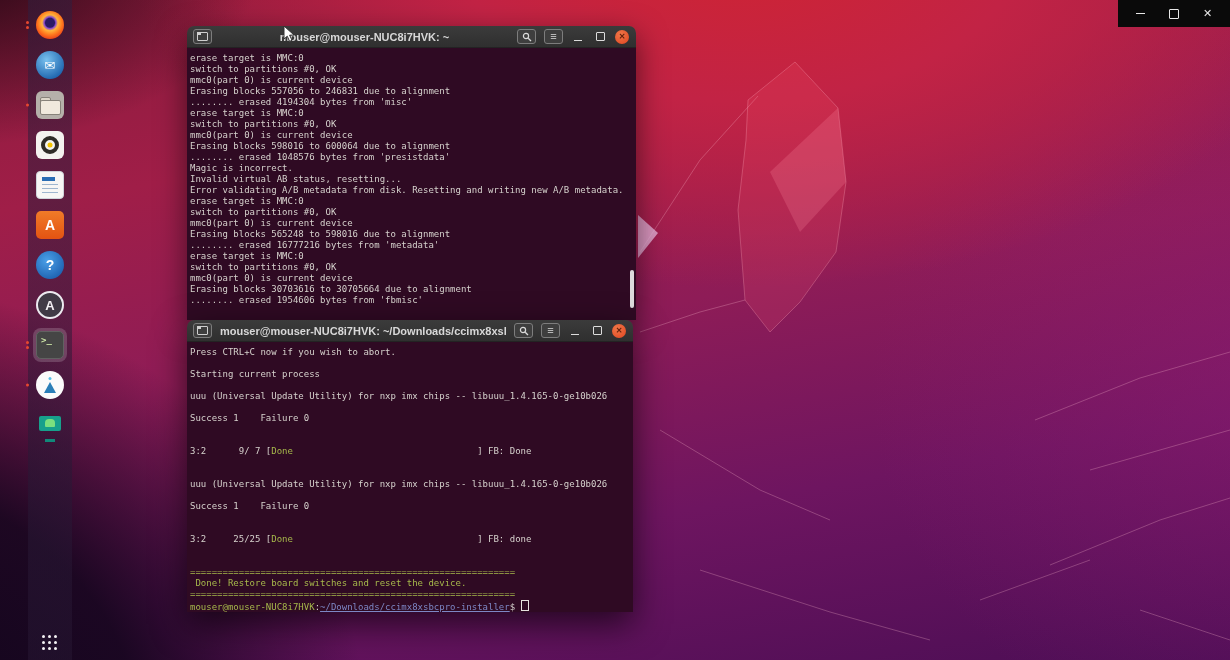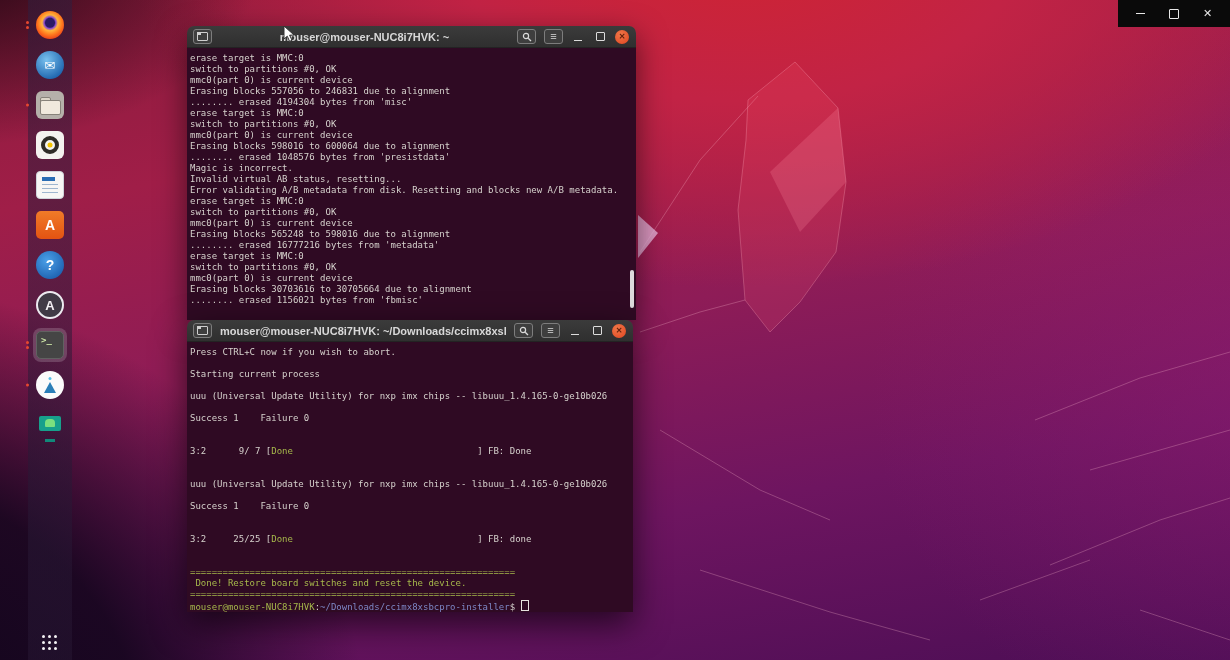--- a/index.html
+++ b/index.html
@@ -79,21 +79,21 @@
   .tb-min i{width:8px;border-top:1.5px solid #dcdcdc;margin-bottom:3px;}
   .tb-max{width:14px;height:14px;display:flex;align-items:center;justify-content:center;flex:0 0 auto;}
   .tb-max i{width:7px;height:7px;border:1.2px solid #dcdcdc;border-radius:1px;}
   .tb-close{width:14px;height:14px;border-radius:50%;background:radial-gradient(circle at 38% 32%,#f07748,#e4512a 75%);
     display:flex;align-items:center;justify-content:center;color:#64200c;font-size:8px;font-weight:bold;flex:0 0 auto;}
   .term-body{position:absolute;top:22px;left:0;right:0;bottom:0;background:#2f0a23;overflow:hidden;
     padding:5px 0 0 3px;box-sizing:border-box;}
   .tline{height:11px;line-height:11px;white-space:pre;font:9px "DejaVu Sans Mono",monospace;}
   .c-fg{color:#d6d2cd;}
   .c-green{color:#a6b84b;}
-  .c-blue{color:#7d87c5;}
+  .c-blue{color:#7d87c5;text-decoration:underline;}
   .t-cursor{display:inline-block;width:6px;height:9px;border:1px solid #e6e2de;vertical-align:-1px;}
   .scroll-thumb{position:absolute;right:2px;top:244px;width:4px;height:38px;background:#ededed;border-radius:2px;opacity:0.92;}
 
   
   .cursor-arrow{position:absolute;left:283px;top:25px;z-index:50;}
 </style>
 </head>
 <body>
 
 <div class="wallpaper">
@@ -236,31 +236,31 @@
       <div class="tline"><span class="c-fg">mmc0(part 0) is current device</span></div>
       <div class="tline"><span class="c-fg">Erasing blocks 557056 to 246831 due to alignment</span></div>
       <div class="tline"><span class="c-fg">........ erased 4194304 bytes from 'misc'</span></div>
       <div class="tline"><span class="c-fg">erase target is MMC:0</span></div>
       <div class="tline"><span class="c-fg">switch to partitions #0, OK</span></div>
       <div class="tline"><span class="c-fg">mmc0(part 0) is current device</span></div>
       <div class="tline"><span class="c-fg">Erasing blocks 598016 to 600064 due to alignment</span></div>
       <div class="tline"><span class="c-fg">........ erased 1048576 bytes from 'presistdata'</span></div>
       <div class="tline"><span class="c-fg">Magic is incorrect.</span></div>
       <div class="tline"><span class="c-fg">Invalid virtual AB status, resetting...</span></div>
-      <div class="tline"><span class="c-fg">Error validating A/B metadata from disk. Resetting and blocks new A/B metadata.</span></div>
+      <div class="tline"><span class="c-fg">Error validating A/B metadata from disk. Resetting and writing new A/B metadata.</span></div>
       <div class="tline"><span class="c-fg">erase target is MMC:0</span></div>
       <div class="tline"><span class="c-fg">switch to partitions #0, OK</span></div>
       <div class="tline"><span class="c-fg">mmc0(part 0) is current device</span></div>
       <div class="tline"><span class="c-fg">Erasing blocks 565248 to 598016 due to alignment</span></div>
       <div class="tline"><span class="c-fg">........ erased 16777216 bytes from 'metadata'</span></div>
       <div class="tline"><span class="c-fg">erase target is MMC:0</span></div>
       <div class="tline"><span class="c-fg">switch to partitions #0, OK</span></div>
       <div class="tline"><span class="c-fg">mmc0(part 0) is current device</span></div>
       <div class="tline"><span class="c-fg">Erasing blocks 30703616 to 30705664 due to alignment</span></div>
-      <div class="tline"><span class="c-fg">........ erased 1156021 bytes from 'fbmisc'</span></div>
+      <div class="tline"><span class="c-fg">........ erased 1954606 bytes from 'fbmisc'</span></div>
     </div>
   <div class="scroll-thumb"></div>
 </div>
 
 <div class="term term-bottom">
   <div class="titlebar">
     <div class="tb-btn">
         <span class="nw-glyph"></span>
       </div>
     <div class="tb-title">mouser@mouser-NUC8i7HVK: ~/Downloads/ccimx8xsbcpro-i...</div>

